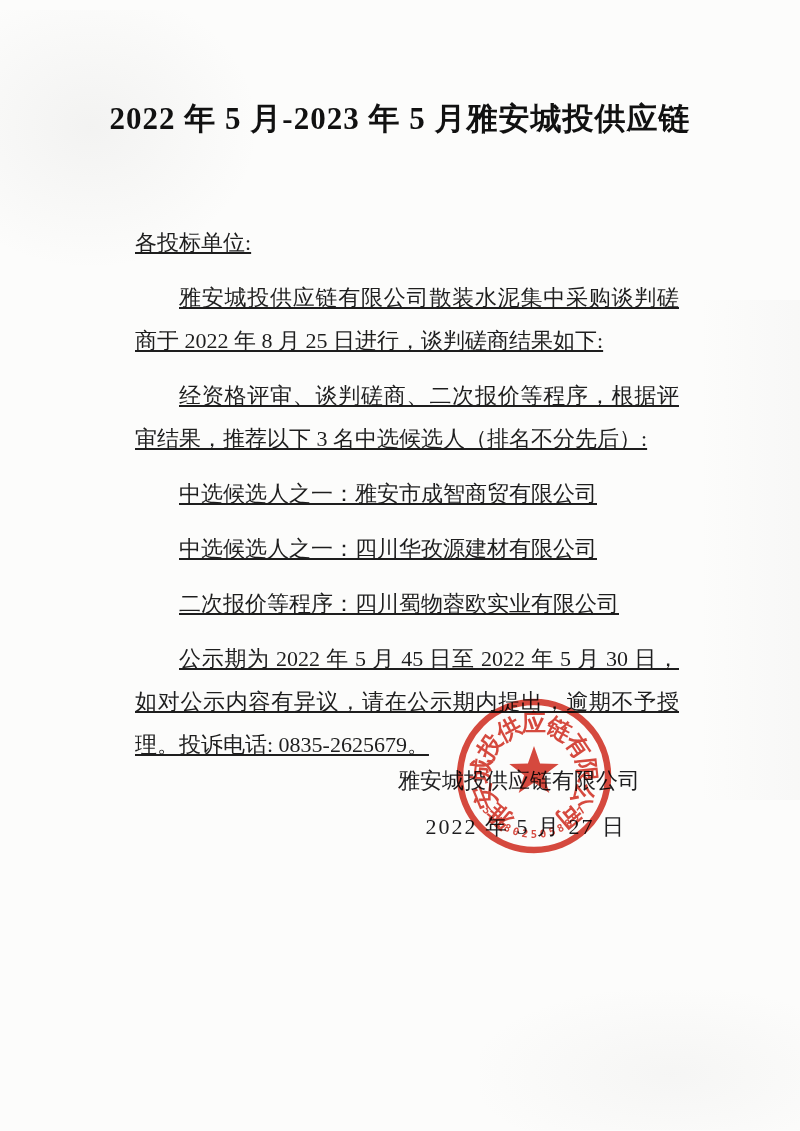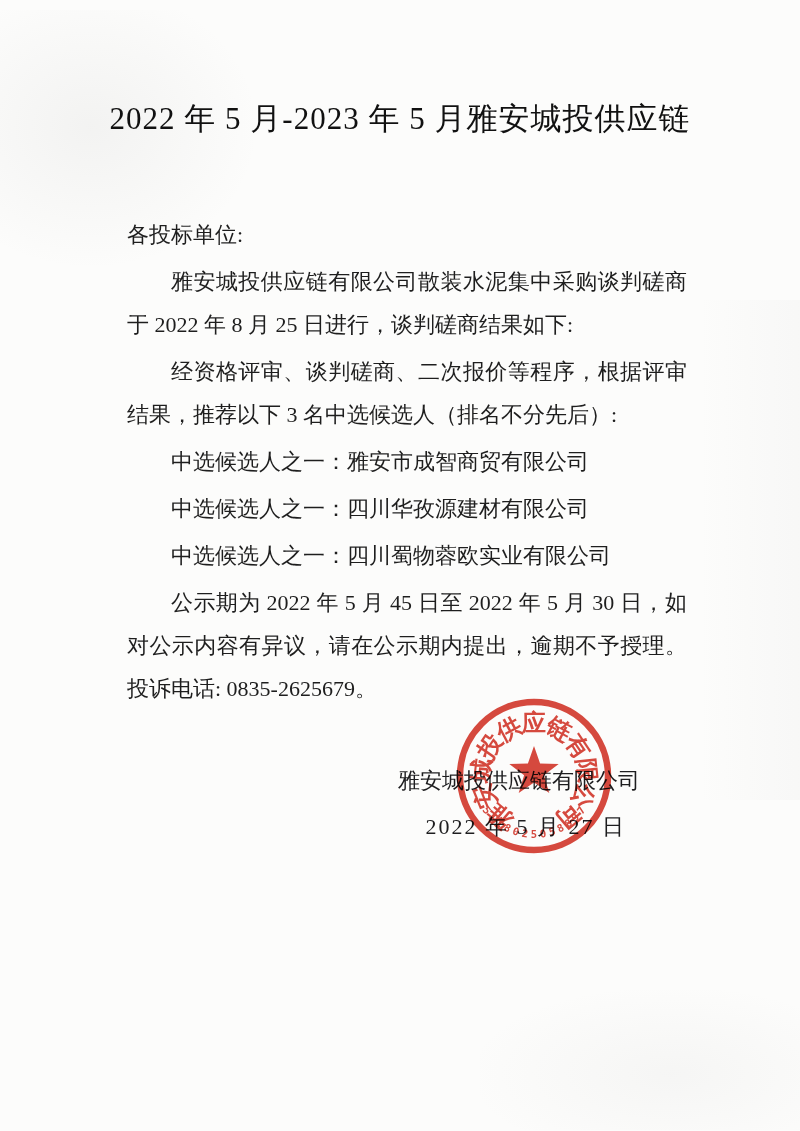--- a/index.html
+++ b/index.html
@@ -18,31 +18,31 @@
   .smudge-tl{left:0;top:10px;width:260px;height:260px;
     background:radial-gradient(ellipse at 35% 45%,rgba(160,160,158,0.10),rgba(160,160,158,0) 70%);}
   .smudge-bottom{left:480px;top:990px;width:320px;height:140px;
     background:radial-gradient(ellipse at 60% 60%,rgba(170,170,168,0.08),rgba(170,170,168,0) 75%);}
   .smudge-right{left:700px;top:300px;width:100px;height:500px;
     background:linear-gradient(to right,rgba(170,170,168,0) ,rgba(170,170,168,0.05));}
 
   .title{
     position:absolute;left:0;top:94px;width:800px;
     text-align:center;color:#111;
-    font-size:31px;font-weight:normal;line-height:50px;
+    font-size:31px;font-weight:bold;line-height:50px;
     letter-spacing:1px;margin:0;
   }
   .title .tline{display:block;}
 
   .doc-body{
     position:absolute;left:123px;top:209px;width:568px;
     color:#1e1e1e;font-size:22px;line-height:43px;
     text-align:justify;
   }
-  .doc-body p{margin:4px;padding:0;}
+  .doc-body p{margin:12px;padding:0;text-decoration:underline;}
   .para{text-indent:2em;}
   .candidate{text-indent:2em;}
 
   .signature{
     position:absolute;top:766px;right:160px;
     color:#1d1d1f;font-size:22px;line-height:30px;
     text-align:right;
   }
   .sig-company{white-space:nowrap;}
   .sig-date{white-space:nowrap;margin-top:16px;margin-right:14px;letter-spacing:2px;}
@@ -71,21 +71,21 @@
   <h1 class="title">
     <span class="tline">2022 年 5 月-2023 年 5 月雅安城投供应链</span>
   </h1>
 
   <div class="doc-body">
     <p class="salutation">各投标单位:</p>
     <p class="para">雅安城投供应链有限公司散装水泥集中采购谈判磋商于 2022 年 8 月 25 日进行，谈判磋商结果如下:</p>
     <p class="para">经资格评审、谈判磋商、二次报价等程序，根据评审结果，推荐以下 3 名中选候选人（排名不分先后）:</p>
     <p class="candidate">中选候选人之一：雅安市成智商贸有限公司</p>
     <p class="candidate">中选候选人之一：四川华孜源建材有限公司</p>
-    <p class="candidate">中选候选人之一：四川蜀物蓉欧实业有限公司</p>
+    <p class="candidate">二次报价等程序：四川蜀物蓉欧实业有限公司</p>
     <p class="para">公示期为 2022 年 5 月 45 日至 2022 年 5 月 30 日，如对公示内容有异议，请在公示期内提出，逾期不予授理。投诉电话: 0835-2625679。</p>
   </div>
 
   <div class="signature">
     <div class="sig-company">雅安城投供应链有限公司</div>
     <div class="sig-date">2022 年 5 月 27 日</div>
   </div>
 
   <svg class="seal" viewBox="0 0 158 158" aria-hidden="true">
     <g fill="#d53a2e">

